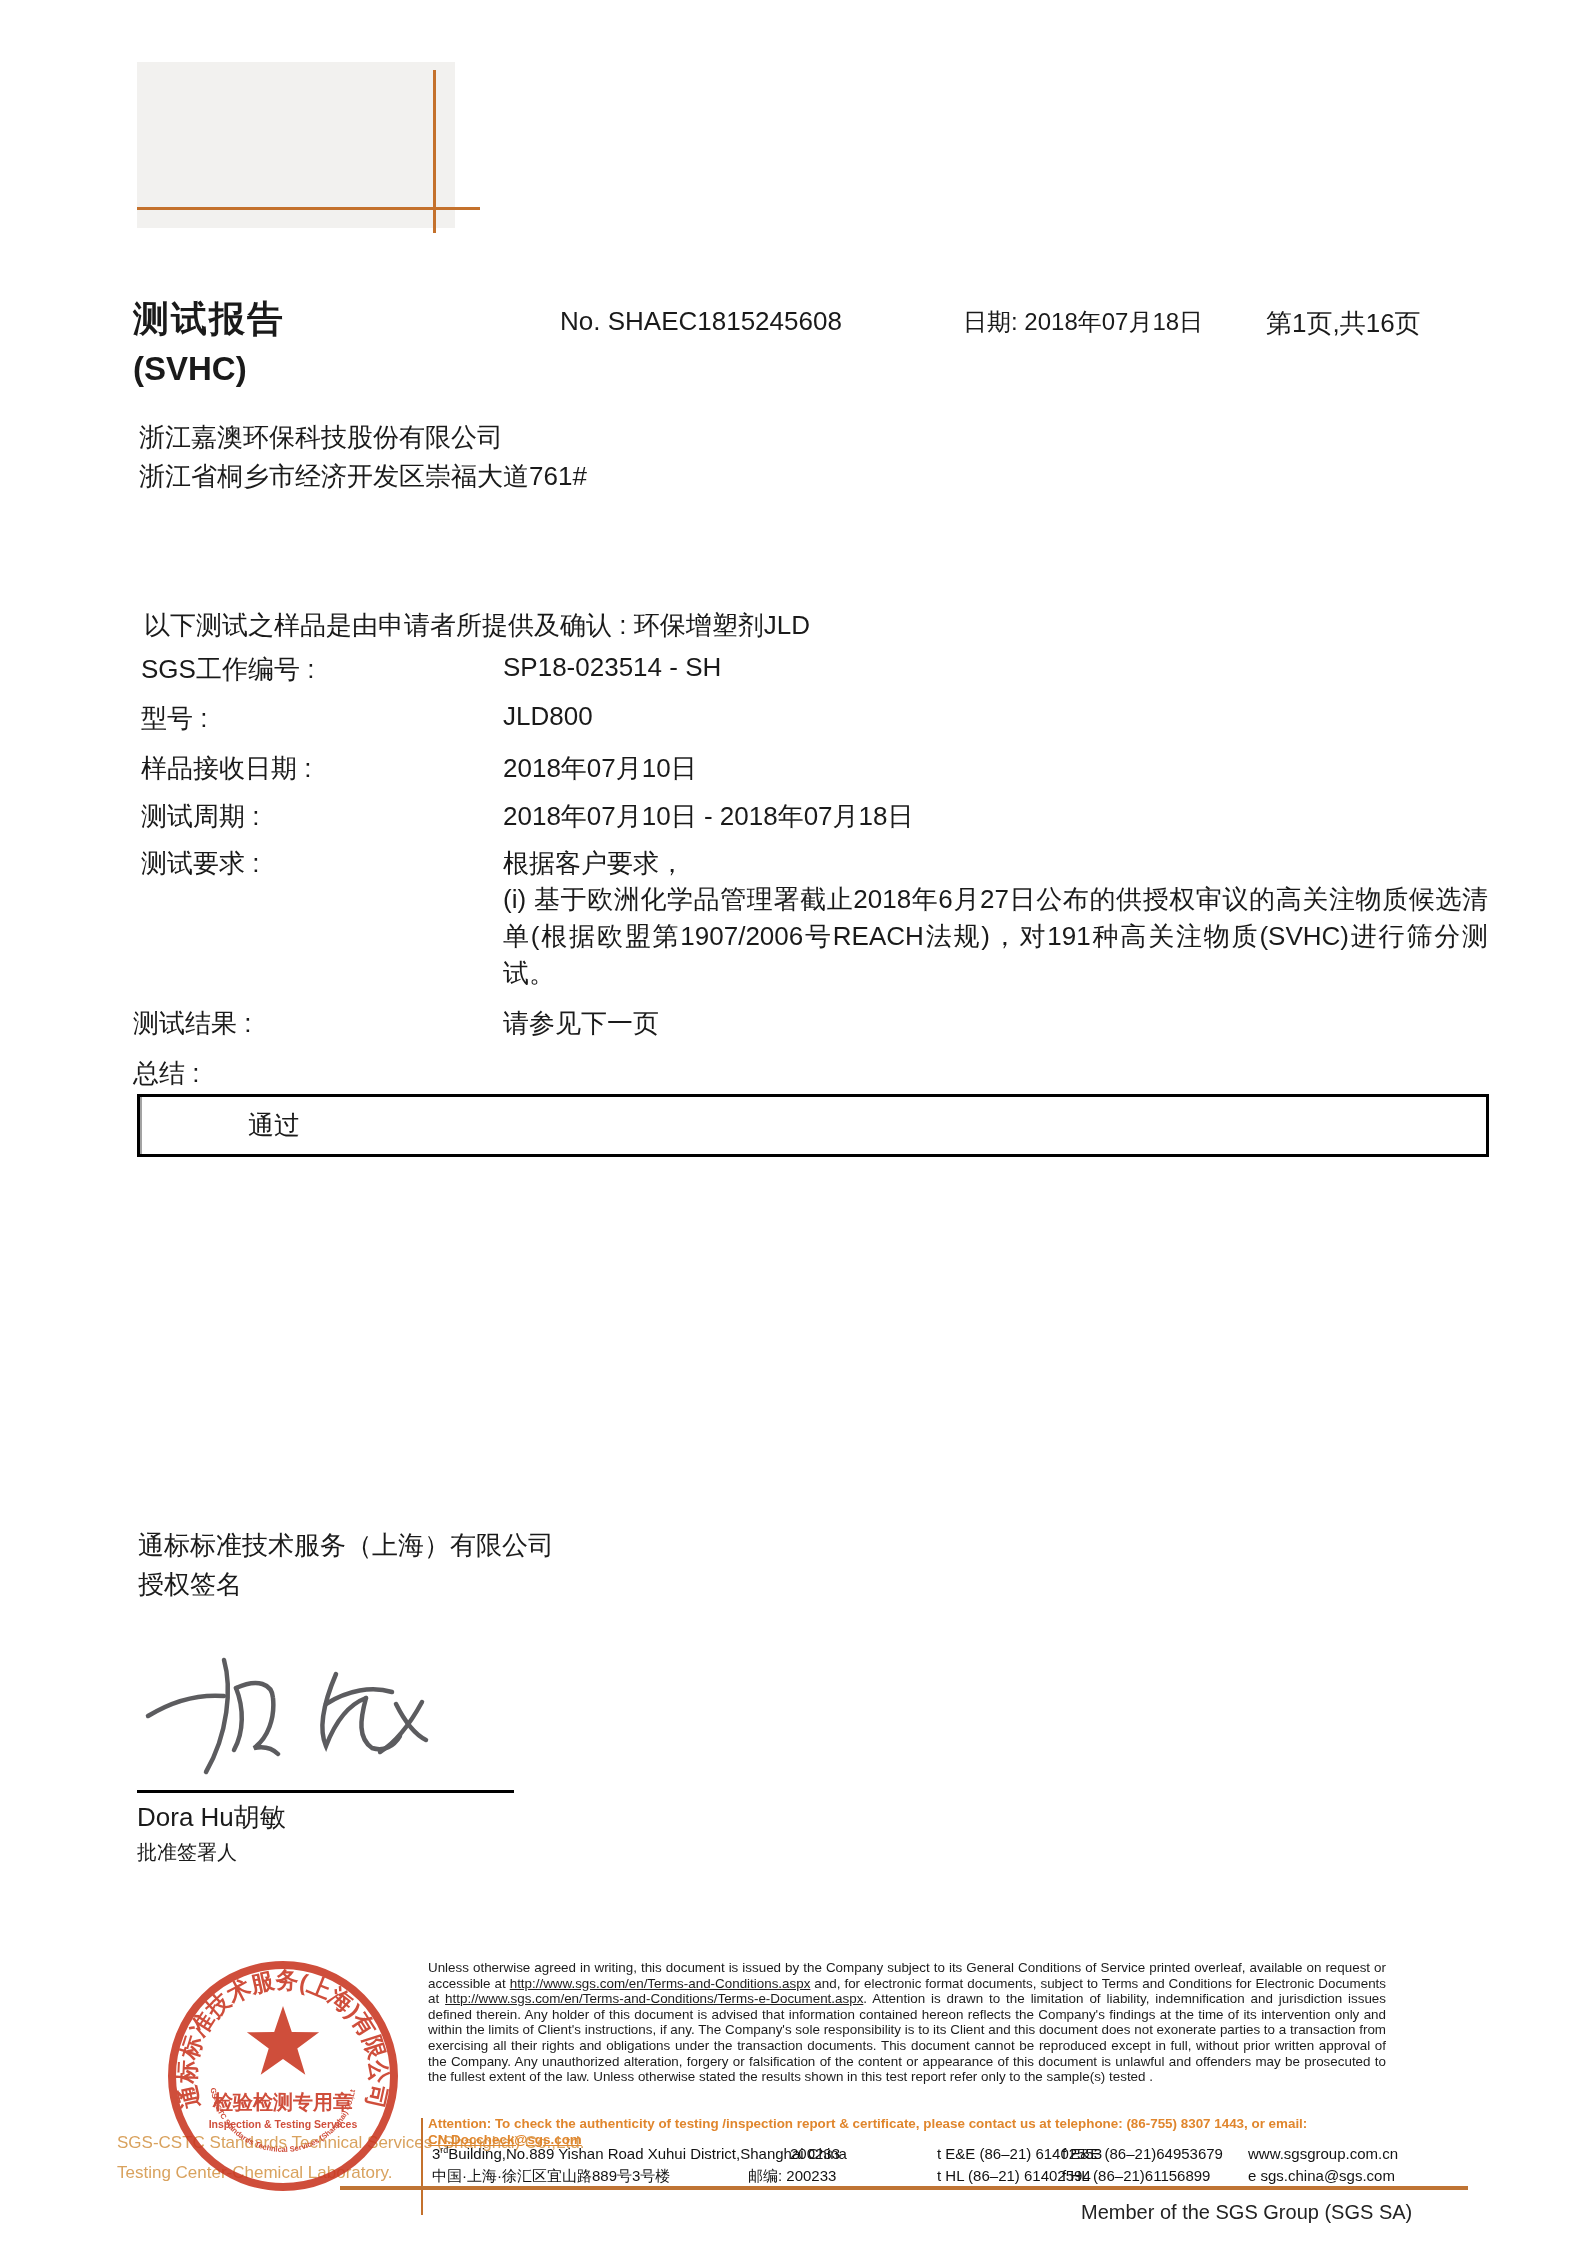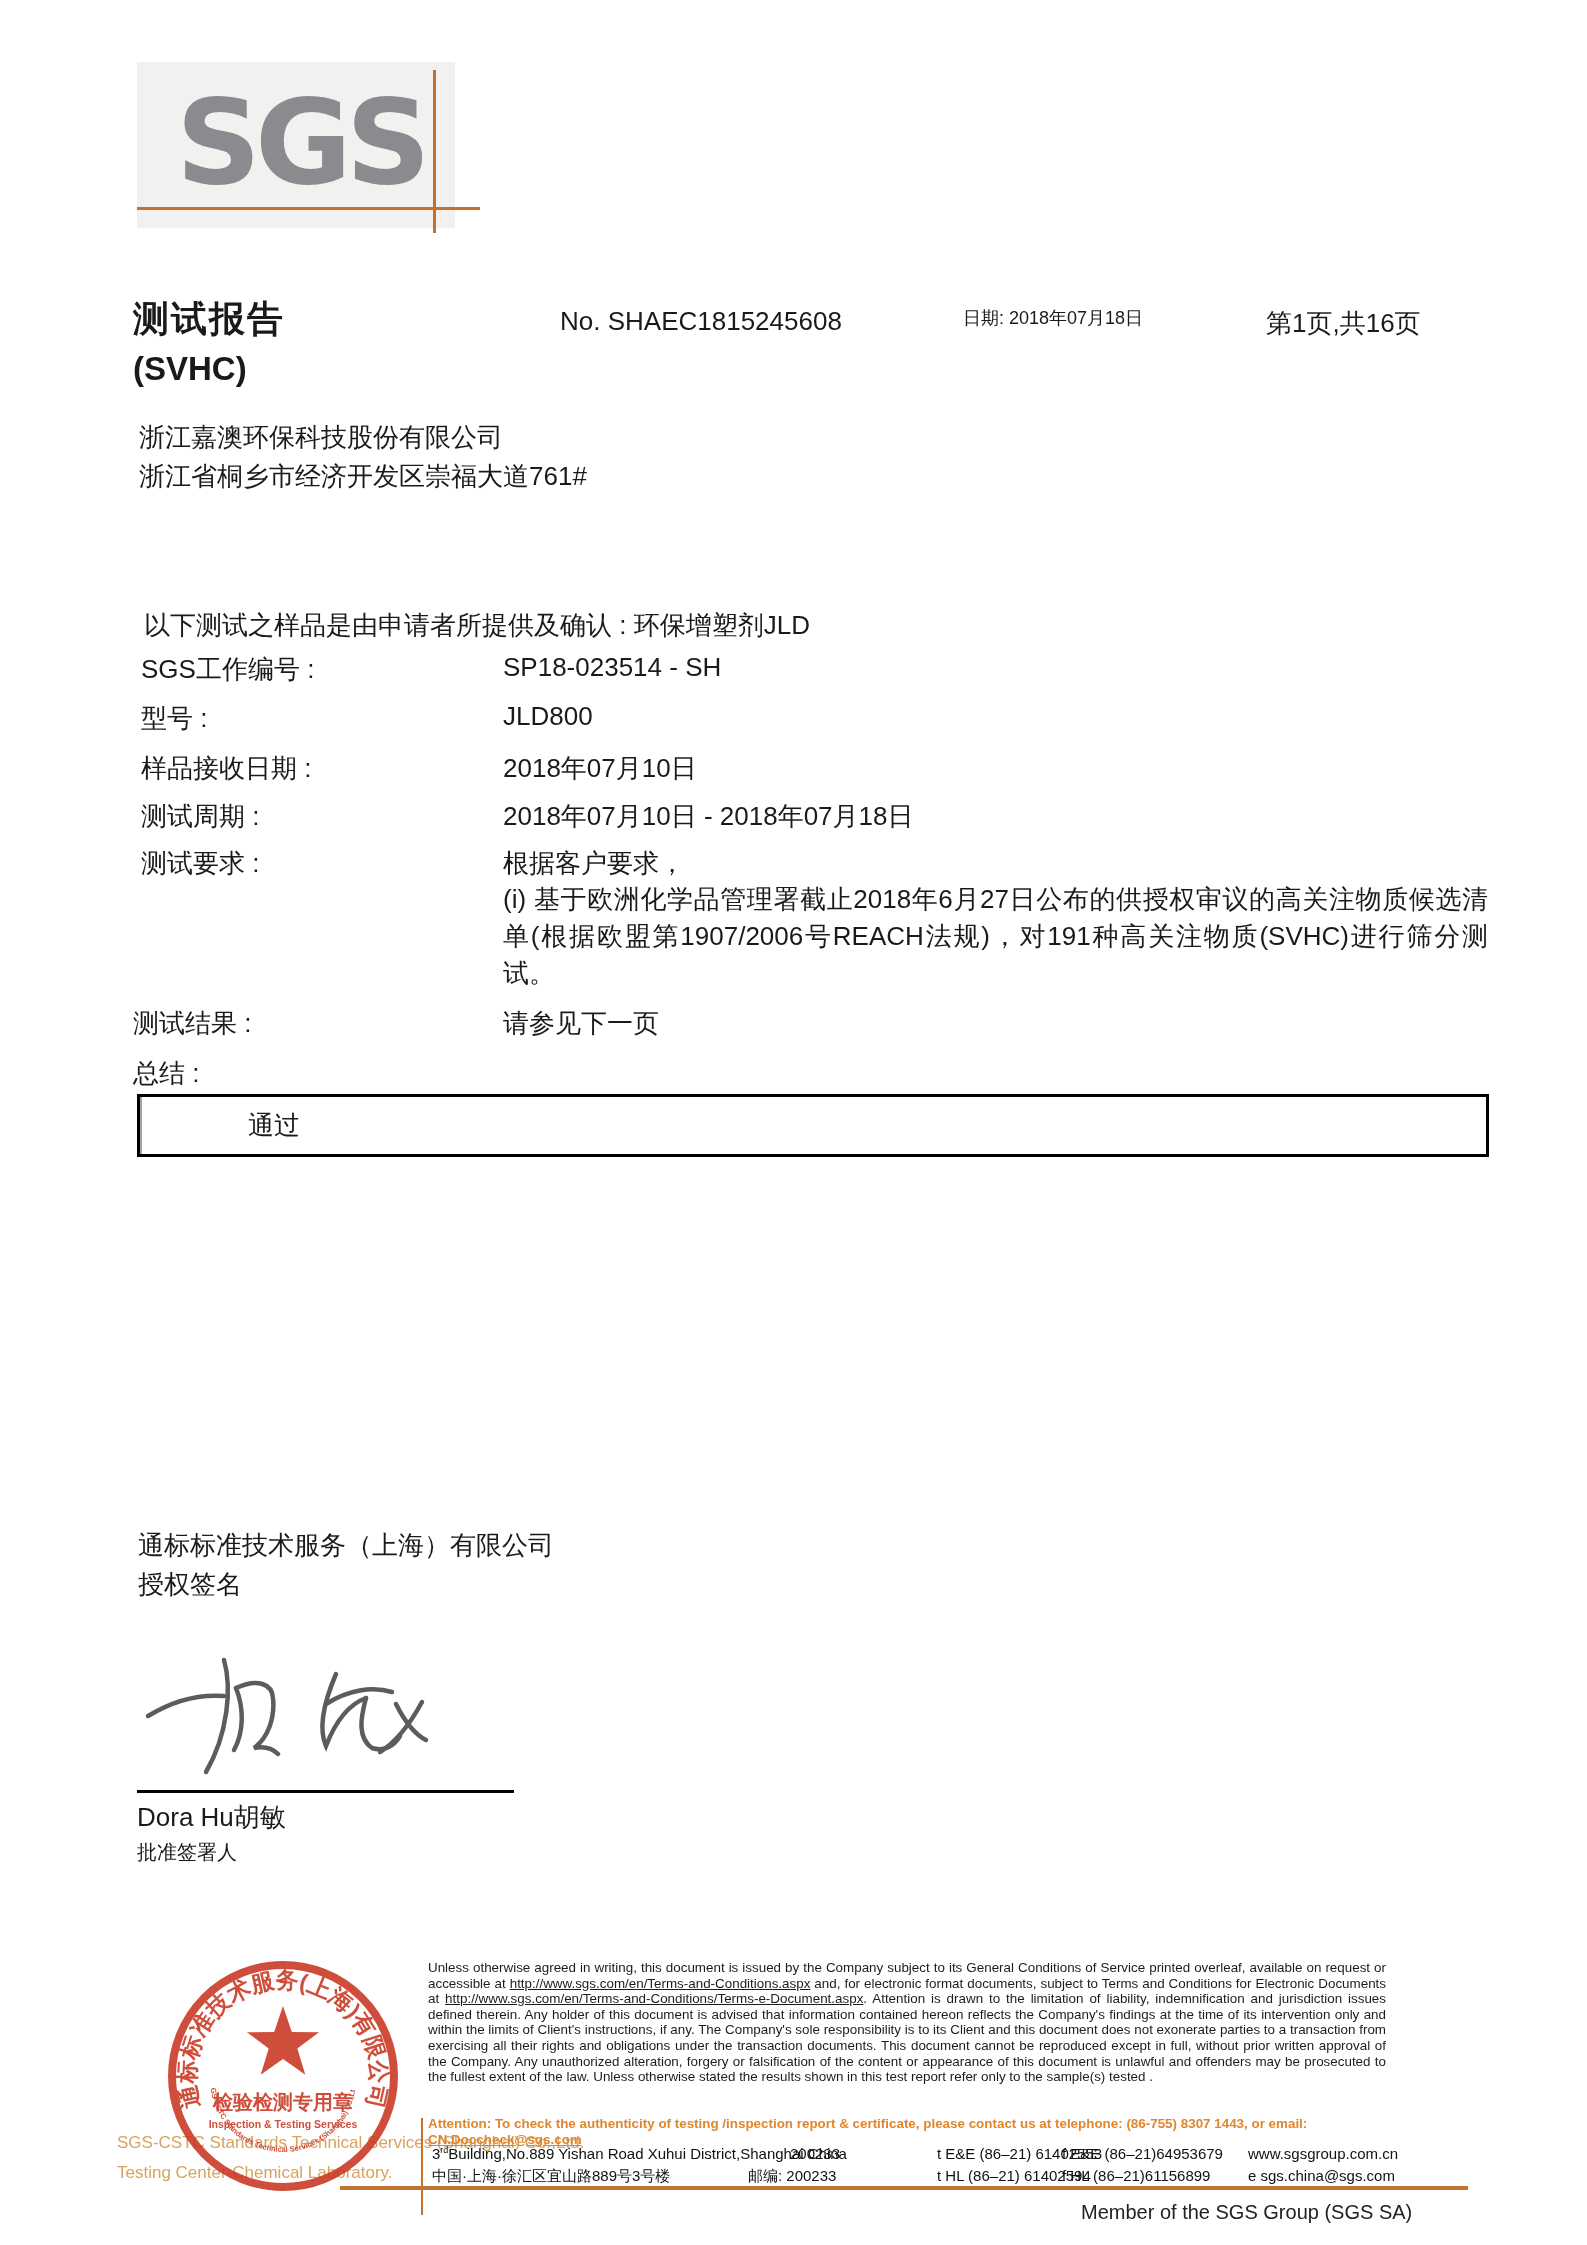--- a/index.html
+++ b/index.html
@@ -13,21 +13,21 @@
   
   .logo-box{left:137px;top:62px;width:318px;height:166px;background:#f2f1ef;}
   .logo-text{left:176px;top:78px;width:280px;font-weight:bold;font-size:118px;line-height:128px;
              color:#8a8b8e;letter-spacing:-6px;font-family:"DejaVu Sans","Liberation Sans",sans-serif;}
   .logo-hline{left:137px;top:207px;width:343px;height:3px;background:#c4712c;}
   .logo-vline{left:433px;top:70px;width:3px;height:163px;background:#c4712c;}
   
   .doc-title{left:133px;top:295px;font-size:36px;font-weight:bold;letter-spacing:2px;}
   .doc-subtitle{left:133px;top:350px;font-size:33px;font-weight:bold;}
   .hdr-no{left:560px;top:306px;font-size:26px;}
-  .hdr-date{left:963px;top:306px;font-size:18px;}
+  .hdr-date{left:963px;top:306px;font-size:24px;}
   .hdr-page{left:1266px;top:306px;font-size:26px;}
   
   .client-name{left:139px;top:420px;font-size:26px;}
   .client-addr{left:139px;top:459px;font-size:26px;}
   
   .intro{left:144px;top:608px;font-size:26px;}
   .info-label{left:141px;font-size:26px;}
   .info-value{left:503px;font-size:26px;}
   .req-detail{left:503px;top:881px;width:985px;font-size:26px;line-height:37px;text-align:justify;}
   .summary-heading{left:133px;top:1056px;font-size:26px;}
@@ -58,21 +58,20 @@
   sup{font-size:9px;}
   .foot-rule{left:340px;top:2186px;width:1128px;height:4px;background:#bf7434;}
   .member{left:1081px;top:2201px;font-size:20px;color:#222;}
 </style>
 </head>
 <body>
 
 <div id="page">
 
   <div class="abs logo-box"></div>
-  <div class="abs logo-text">SGS</div>
   <div class="abs logo-hline"></div>
   <div class="abs logo-vline"></div>
 
   <div class="abs doc-title">测试报告</div>
   <div class="abs doc-subtitle">(SVHC)</div>
   <div class="abs hdr-no">No. SHAEC1815245608</div>
   <div class="abs hdr-date">日期: 2018年07月18日</div>
   <div class="abs hdr-page">第1页,共16页</div>
 
   <div class="abs client-name">浙江嘉澳环保科技股份有限公司</div>

